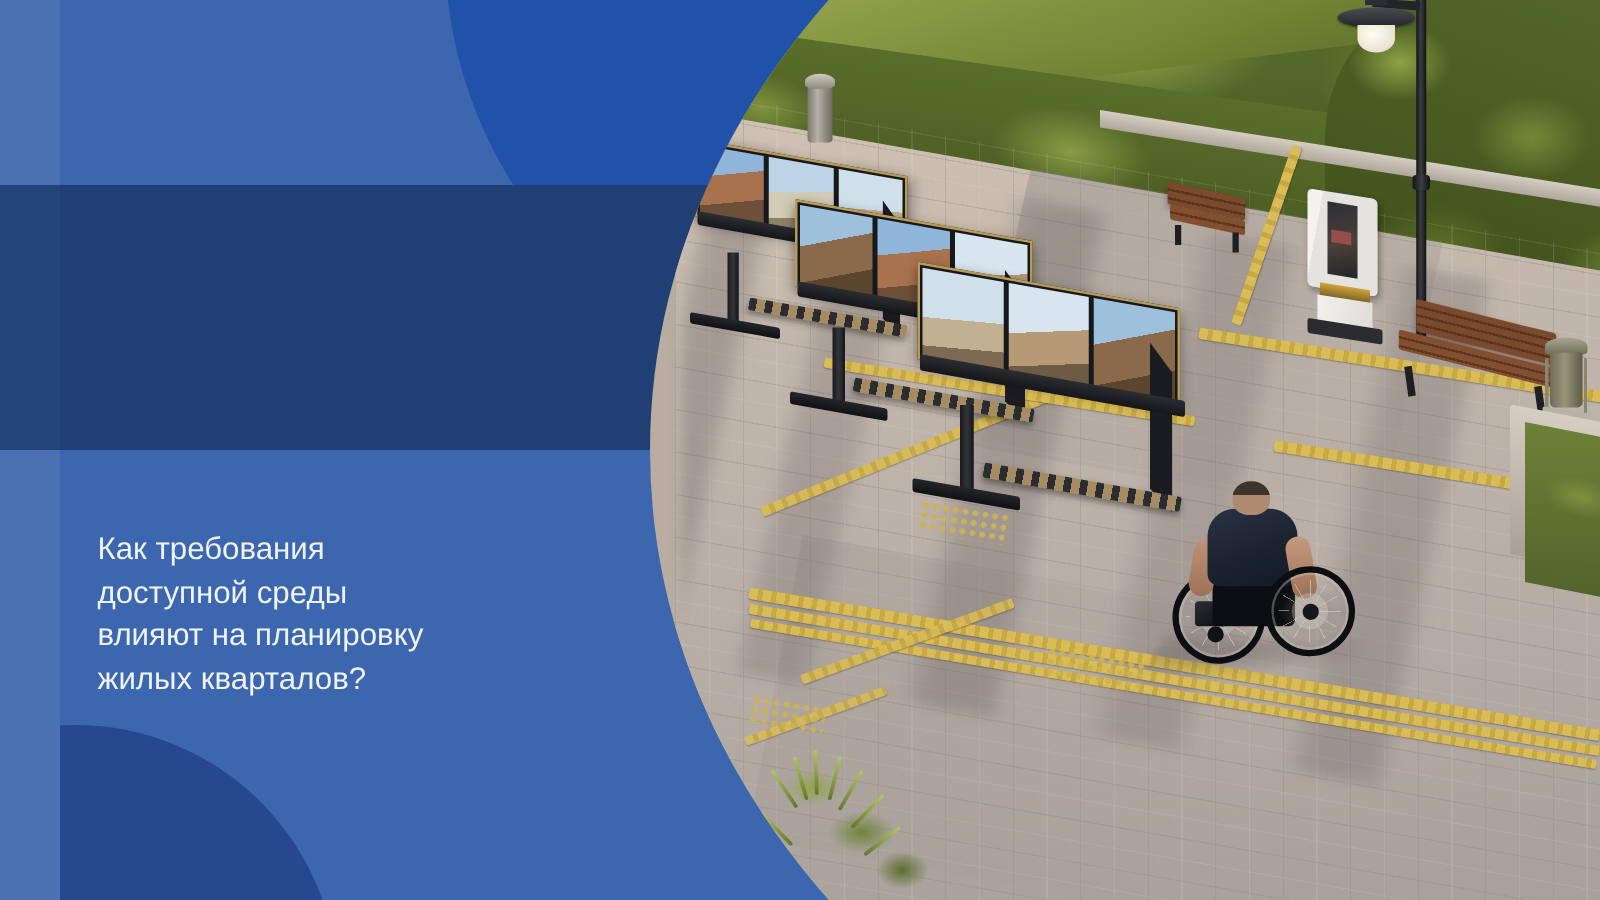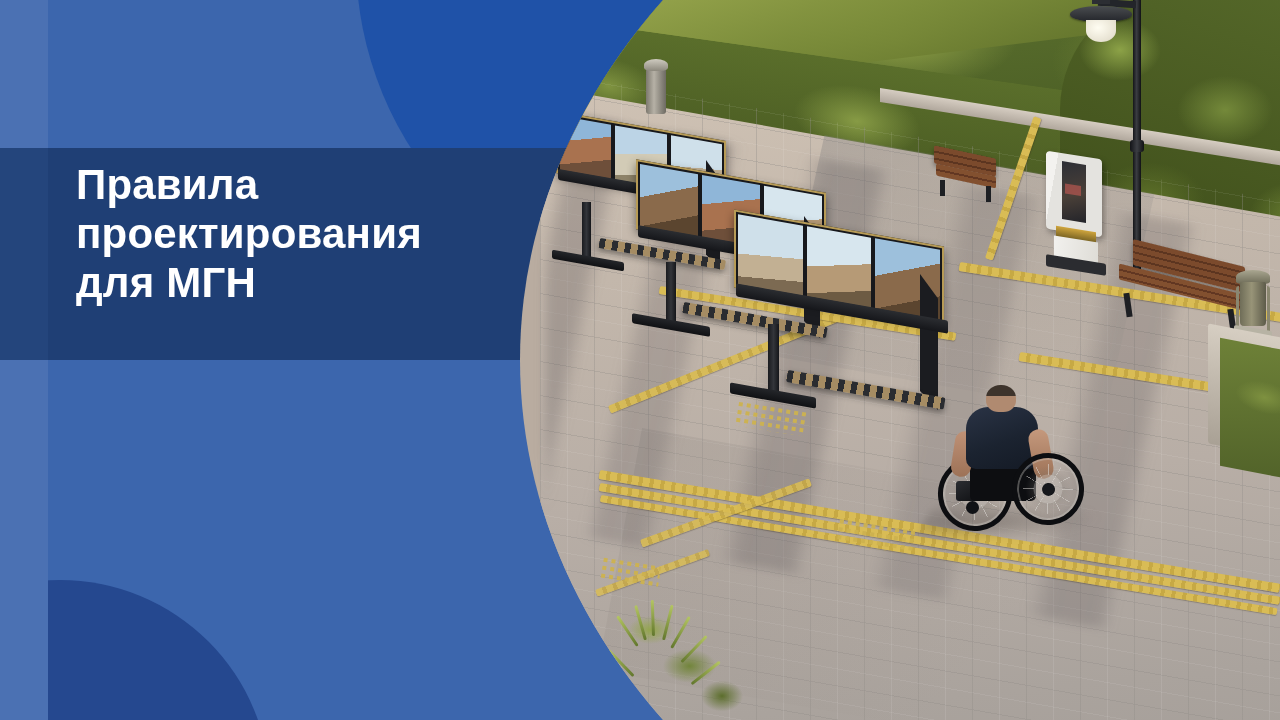--- a/index.html
+++ b/index.html
@@ -698,18 +698,19 @@
         <div class="head"></div>
         <div class="wheel right">
           <div class="spokes"></div>
           <div class="hub"></div>
         </div>
       </div>
 
     </div>
   </div>
 
-  <div class="title">Правила
-проектирования
-для МГН</div>
-
+
+  <div class="subtitle">Как требования
+доступной среды
+влияют на планировку
+жилых кварталов?</div>
 
 </div>
 
 </body></html>

